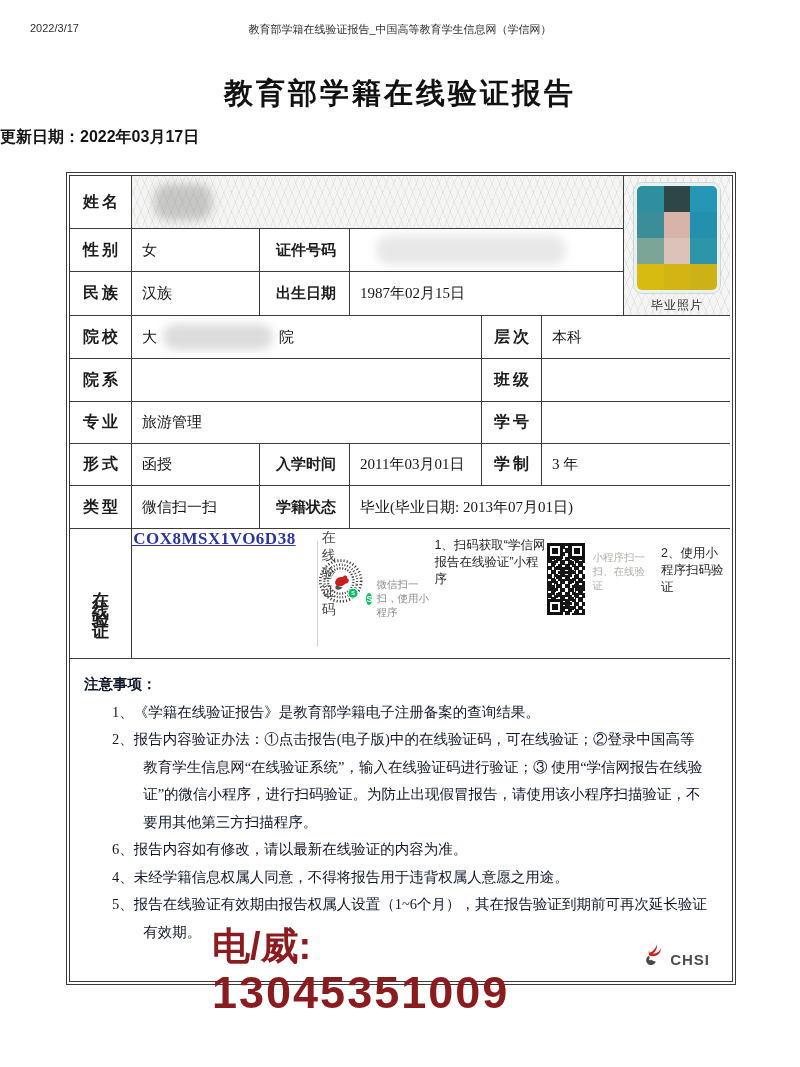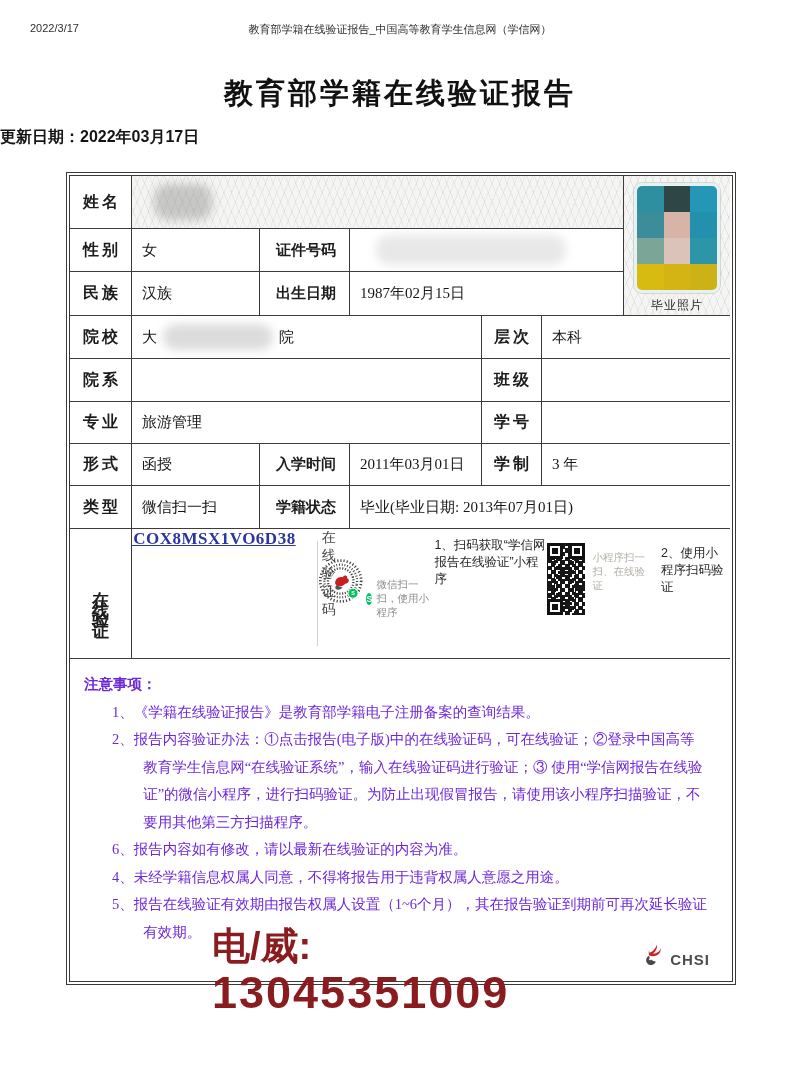--- a/index.html
+++ b/index.html
@@ -90,21 +90,21 @@
       repeating-conic-gradient(#161616 0% 25%, rgba(0,0,0,0) 0% 50%) 0 0/9px 9px,
       repeating-conic-gradient(#161616 0% 25%, #fff 0% 50%) 4px 3px/7px 7px;
       outline:3px solid #fff;}
   .finder{position:absolute;width:16px;height:16px;background:#fff;border:3px solid #111;box-sizing:border-box;}
   .finder::after{content:"";position:absolute;inset:2px;background:#111;}
   .f-tl{top:0;left:0;} .f-tr{top:0;right:0;} .f-bl{bottom:0;left:0;}
 
   
   .notes-cell{grid-column:1 / -1;border-bottom:none;align-items:flex-start;position:relative;}
   .notes-inner{padding:12px 22px 0 14px;font-family:"Liberation Serif","DejaVu Serif",serif;
-    font-size:14.5px;line-height:1.9;color:#6d28d9;width:100%;box-sizing:border-box;}
+    font-size:14.5px;line-height:1.9;color:#0f172a;width:100%;box-sizing:border-box;}
   .notes-heading{font-weight:bold;font-family:"Liberation Sans","DejaVu Sans",sans-serif;font-size:14.5px;}
   .note-item{margin-left:28px;padding-left:2.15em;text-indent:-2.15em;}
 
   
   .chsi-logo{position:absolute;right:20px;bottom:14px;display:flex;align-items:flex-end;gap:3px;}
   .chsi-text{font-size:15px;font-weight:bold;color:#4d4d4d;letter-spacing:1px;line-height:1;}
 
   
   .contact{position:absolute;left:212px;top:926px;color:#8a1b1e;font-weight:bold;line-height:1.1;}
   .contact-label{font-size:38px;}

